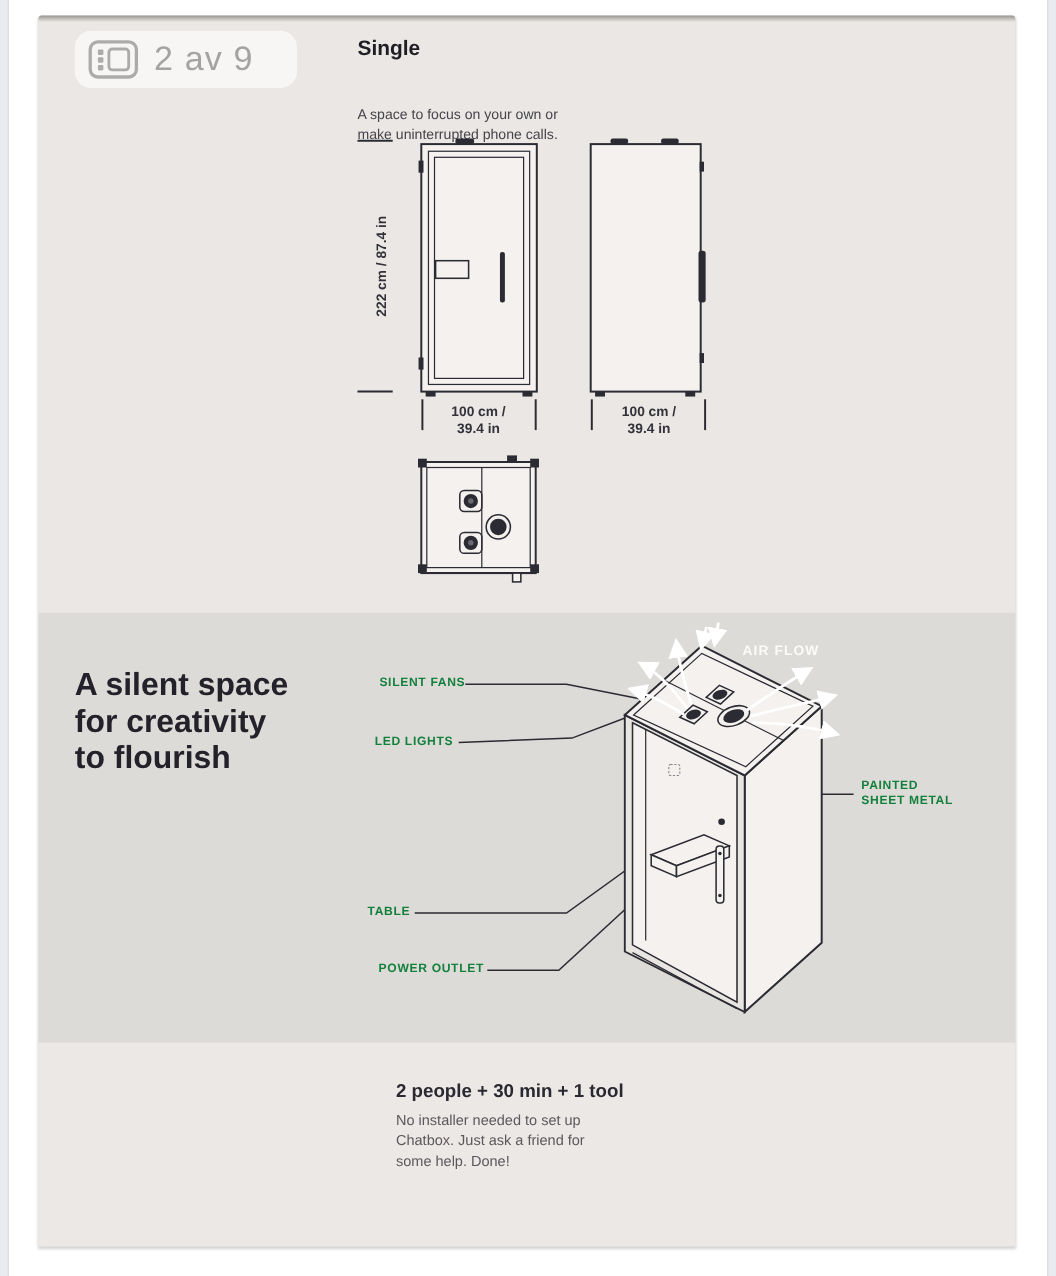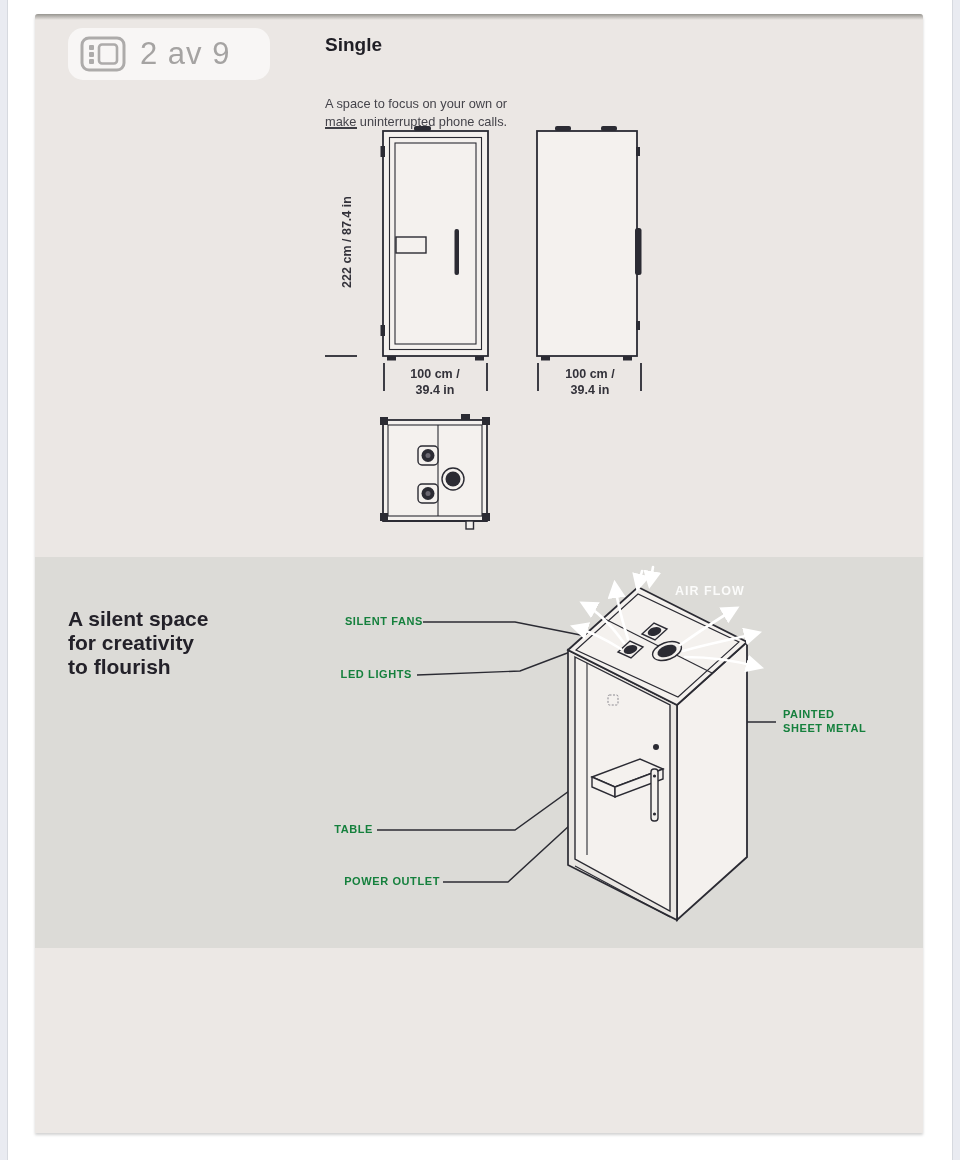--- a/index.html
+++ b/index.html
@@ -23,21 +23,21 @@
   .intro-sub{position:absolute;left:290px;top:49px;font-size:12.8px;color:#45444b;line-height:1.4;white-space:pre-line;margin-top:32px;}
 
   .tech-svg{position:absolute;left:0;top:95px;}
   .dim{position:absolute;font-size:12.5px;font-weight:bold;color:#33323a;}
   .dim-v{left:232px;top:221px;width:160px;text-align:center;transform:rotate(-90deg);}
   .dim-w{width:120px;text-align:center;top:352px;line-height:1.3;white-space:pre-line;}
   .dim-w.front{left:340px;}
   .dim-w.side{left:495px;}
 
   .band-svg{position:absolute;left:0;top:543px;}
-  .feature-heading{position:absolute;left:33px;top:593px;font-size:21px;font-weight:bold;color:#232129;
+  .feature-heading{position:absolute;left:33px;top:593px;font-size:29px;font-weight:bold;color:#232129;
     line-height:1.14;white-space:pre-line;}
   .callout{position:absolute;font-size:11px;font-weight:bold;letter-spacing:.6px;color:#15803d;}
   .callout.right{text-align:right;width:150px;}
   .co-fans{left:238px;top:601px;}
   .co-led{left:227px;top:654px;}
   .co-table{left:188px;top:809px;}
   .co-outlet{left:255px;top:861px;}
   .co-painted{left:748px;top:693px;line-height:1.3;white-space:pre-line;}
   .co-airflow{position:absolute;left:640px;top:570px;font-size:12.5px;font-weight:bold;letter-spacing:1px;
     color:#fbfbfa;}
@@ -210,13 +210,19 @@
 for creativity
 to flourish</div>
   <div class="co-airflow">AIR FLOW</div>
   <div class="callout right co-fans">SILENT FANS</div>
   <div class="callout right co-led">LED LIGHTS</div>
   <div class="callout right co-table">TABLE</div>
   <div class="callout right co-outlet">POWER OUTLET</div>
   <div class="callout co-painted">PAINTED
 SHEET METAL</div>
 
+  <div class="benefit b2">
+    <h3>2 people + 30 min + 1 tool</h3>
+    <p>No installer needed to set up
+Chatbox. Just ask a friend for
+some help. Done!</p>
+  </div>
 </div>
 
 </body></html>

